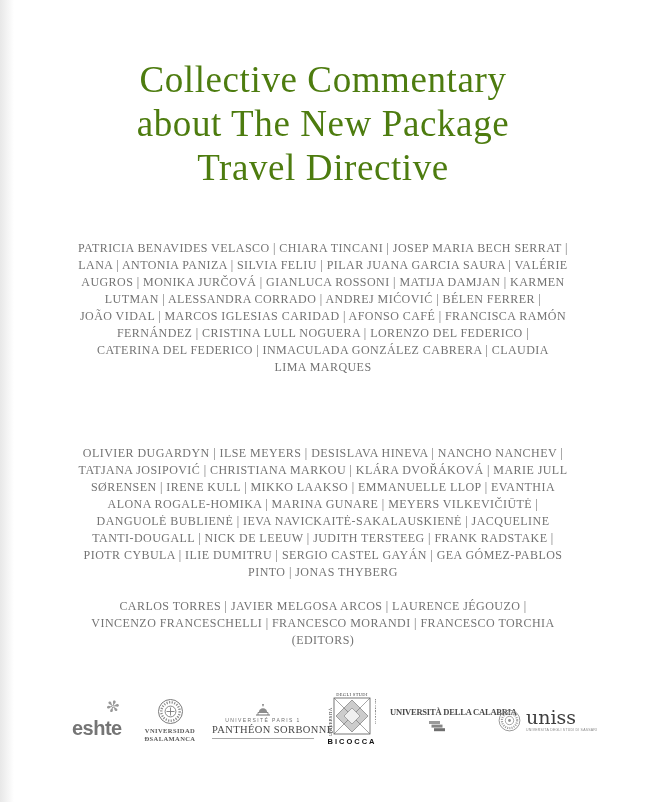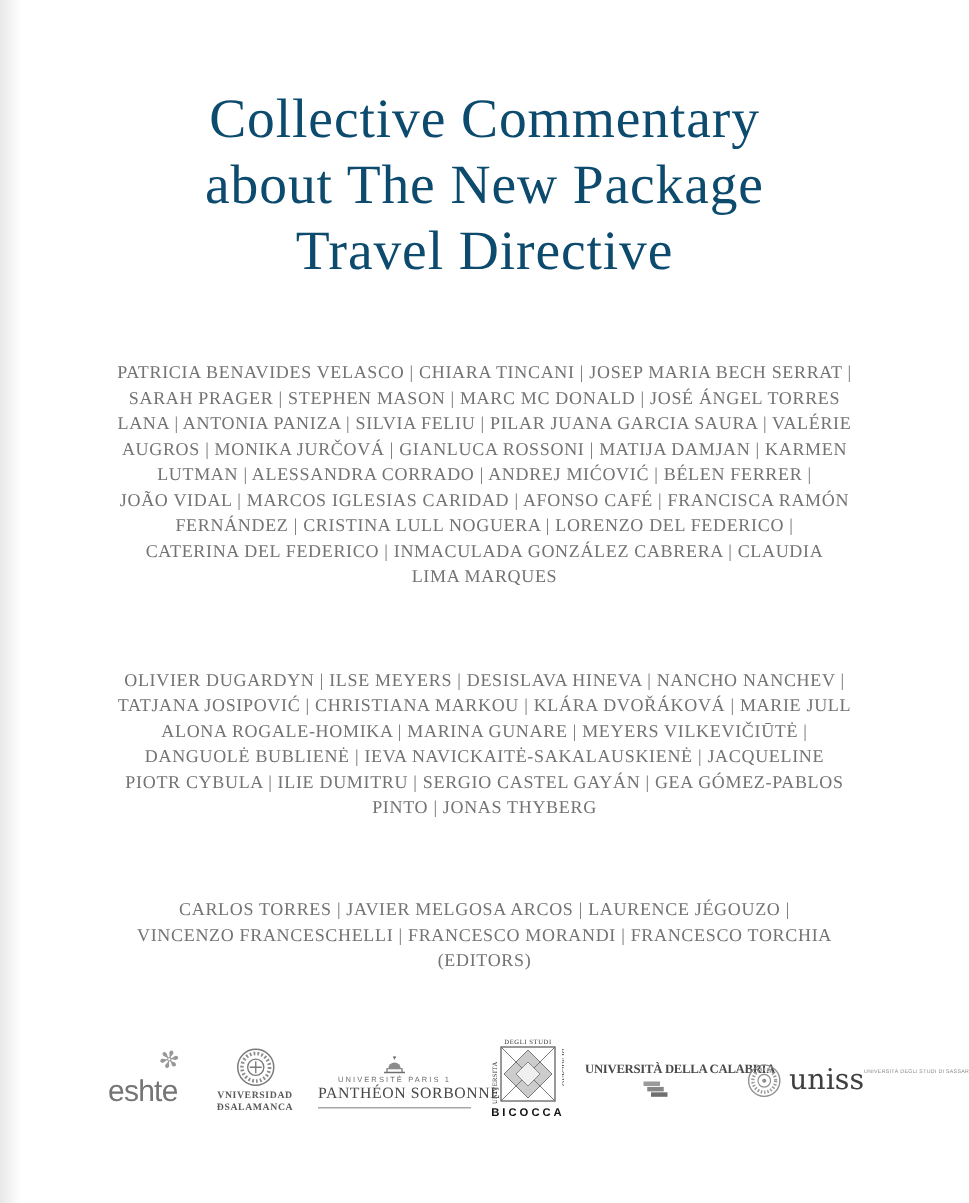--- a/index.html
+++ b/index.html
@@ -19,21 +19,21 @@
     position: absolute; left: 0; top: 0; bottom: 0; width: 14px;
     background: linear-gradient(to right, rgba(110,110,110,0.16), rgba(255,255,255,0));
     pointer-events: none;
   }
   .title {
     position: absolute; top: 58px; left: 0; right: 0;
     text-align: center;
     font-size: 37px; line-height: 44px;
     font-weight: 400;
     letter-spacing: 0.6px;
-    color: #0c4a6e;
+    color: #4d7c0f;
   }
   .title-line { display: block; }
 
   .author-group {
     position: absolute; left: 0; right: 0;
     text-align: center;
     color: #737373;
   }
   .author-group-1 { top: 240px; }
   .author-group-2 { top: 428px; margin-top: 17px; }
@@ -57,21 +57,21 @@
   .logo-eshte { position: relative; width: 58px; height: 46px; }
   .eshte-star {
     position: absolute; top: 0px; right: 9px;
     font-size: 16px; color: #989898;
     transform: rotate(18deg);
     font-family: "DejaVu Sans", sans-serif;
   }
   .eshte-text {
     position: absolute; bottom: 3px; left: 2px;
     font-family: "Liberation Sans", sans-serif;
-    font-weight: normal; font-size: 20px; color: #757575;
+    font-weight: bold; font-size: 20px; color: #757575;
     letter-spacing: -0.5px;
   }
 
   
   .logo-salamanca { width: 56px; text-align: center; }
   .salamanca-seal { display: block; margin: 0 auto 2px; }
   .salamanca-line {
     display: block;
     font-size: 6.5px; line-height: 8px; letter-spacing: 0.4px;
     color: #5a5a5a; font-weight: 600;
@@ -101,21 +101,21 @@
   .logo-calabria { width: 94px; text-align: center; }
   .calabria-text {
     display: block; font-size: 8.5px; letter-spacing: -0.2px;
     color: #4a4a4a; white-space: nowrap; font-weight: 600;
   }
   .calabria-icon { display: block; margin: 3px auto 0; }
 
   
   .logo-uniss { display: flex; align-items: center; gap: 5px; width: 78px; }
   .uniss-seal { flex: 0 0 auto; display: block; }
-  .uniss-text-wrap { display: flex; flex-direction: row; }
+  .uniss-text-wrap { display: flex; flex-direction: column; }
   .uniss-text {
     font-family: "DejaVu Serif", serif;
     font-size: 19px; line-height: 19px; color: #3f3f3f;
   }
   .uniss-tagline {
     font-size: 3.5px; color: #8a8a8a; letter-spacing: 0.2px;
     white-space: nowrap; margin-top: 1px;
     font-family: "Liberation Sans", sans-serif;
   }
 </style>
@@ -126,35 +126,36 @@
   <div class="page-edge"></div>
 
   <h1 class="title">
     <span class="title-line">Collective Commentary</span>
     <span class="title-line">about The New Package</span>
     <span class="title-line">Travel Directive</span>
   </h1>
 
   <div class="author-group author-group-1">
     <span class="author-line">PATRICIA BENAVIDES VELASCO | CHIARA TINCANI | JOSEP MARIA BECH SERRAT |</span>
-    <span class="author-line">SARAH PRAGER | STEPHEN MASON | MARC MC DONALD | JOSÉ ÁNGEL TORRES</span>
     <span class="author-line">LANA | ANTONIA PANIZA | SILVIA FELIU | PILAR JUANA GARCIA SAURA | VALÉRIE</span>
     <span class="author-line">AUGROS | MONIKA JURČOVÁ | GIANLUCA ROSSONI | MATIJA DAMJAN | KARMEN</span>
     <span class="author-line">LUTMAN | ALESSANDRA CORRADO | ANDREJ MIĆOVIĆ | BÉLEN FERRER |</span>
     <span class="author-line">JOÃO VIDAL | MARCOS IGLESIAS CARIDAD | AFONSO CAFÉ | FRANCISCA RAMÓN</span>
     <span class="author-line">FERNÁNDEZ | CRISTINA LULL NOGUERA | LORENZO DEL FEDERICO |</span>
     <span class="author-line">CATERINA DEL FEDERICO | INMACULADA GONZÁLEZ CABRERA | CLAUDIA</span>
     <span class="author-line">LIMA MARQUES</span>
   </div>
 
   <div class="author-group author-group-2">
     <span class="author-line">OLIVIER DUGARDYN | ILSE MEYERS | DESISLAVA HINEVA | NANCHO NANCHEV |</span>
     <span class="author-line">TATJANA JOSIPOVIĆ | CHRISTIANA MARKOU | KLÁRA DVOŘÁKOVÁ | MARIE JULL</span>
+    <span class="author-line">SØRENSEN | IRENE KULL | MIKKO LAAKSO | EMMANUELLE LLOP | EVANTHIA</span>
     <span class="author-line">ALONA ROGALE-HOMIKA | MARINA GUNARE | MEYERS VILKEVIČIŪTĖ |</span>
     <span class="author-line">DANGUOLĖ BUBLIENĖ | IEVA NAVICKAITĖ-SAKALAUSKIENĖ | JACQUELINE</span>
+    <span class="author-line">TANTI-DOUGALL | NICK DE LEEUW | JUDITH TERSTEEG | FRANK RADSTAKE |</span>
     <span class="author-line">PIOTR CYBULA | ILIE DUMITRU | SERGIO CASTEL GAYÁN | GEA GÓMEZ-PABLOS</span>
     <span class="author-line">PINTO | JONAS THYBERG</span>
   </div>
 
   <div class="author-group author-group-3">
     <span class="author-line">CARLOS TORRES | JAVIER MELGOSA ARCOS | LAURENCE JÉGOUZO |</span>
     <span class="author-line">VINCENZO FRANCESCHELLI | FRANCESCO MORANDI | FRANCESCO TORCHIA</span>
     <span class="author-line">(EDITORS)</span>
   </div>
 

